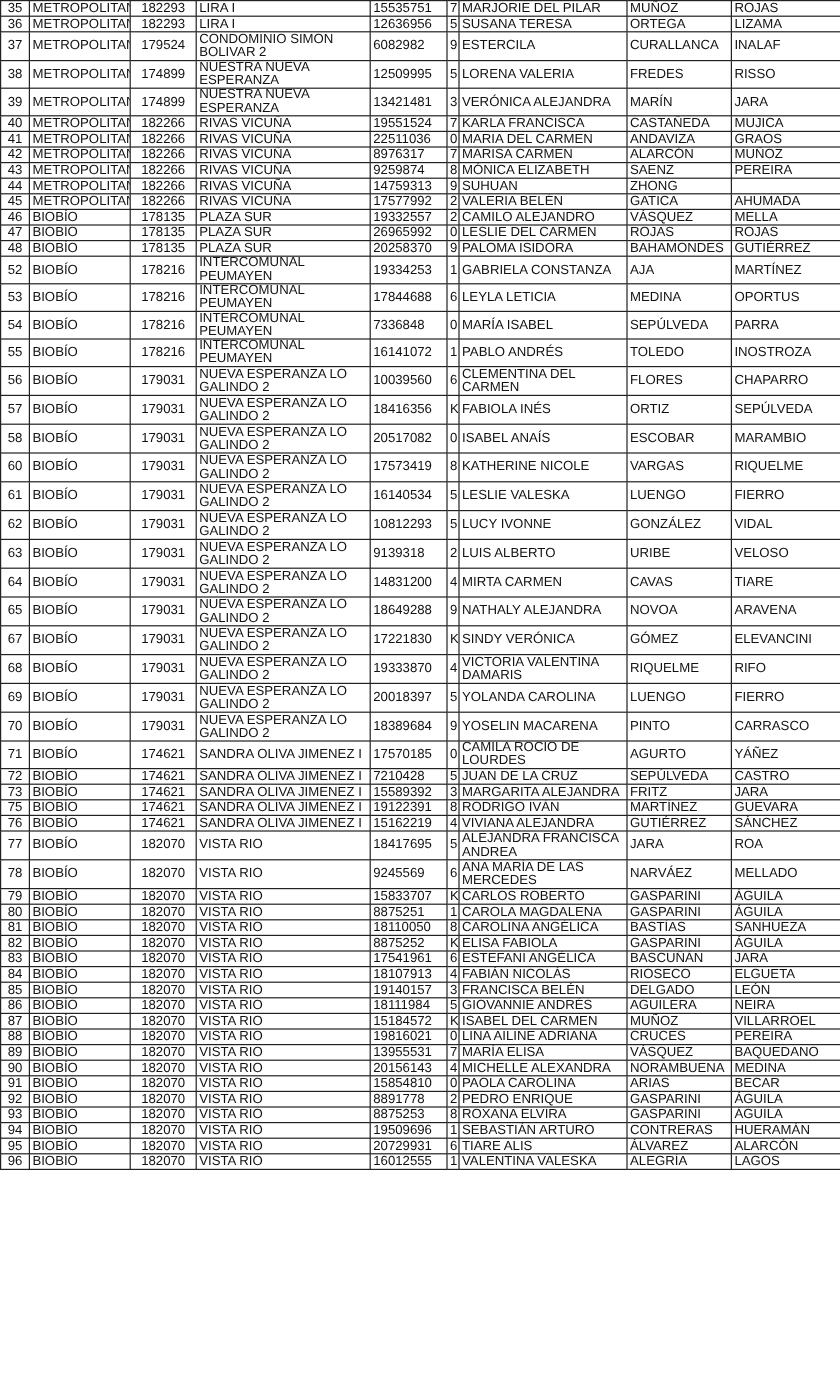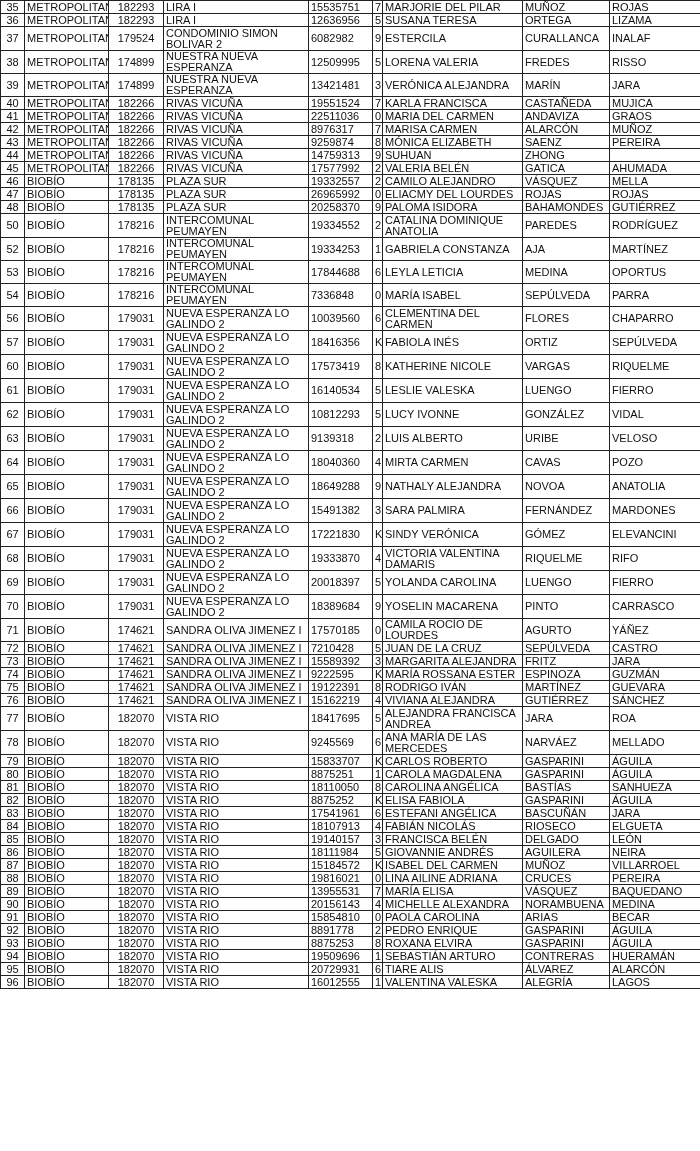--- a/index.html
+++ b/index.html
@@ -161,46 +161,35 @@
         <td class="c7">VÁSQUEZ</td>
         <td class="c8">MELLA</td>
       </tr>
       <tr class="s">
         <td class="c0">47</td>
         <td class="c1">BIOBÍO</td>
         <td class="c2">178135</td>
         <td class="c3">PLAZA SUR</td>
         <td class="c4">26965992</td>
         <td class="c5">0</td>
-        <td class="c6">ELIACMY DEL LOURDES</td>
+        <td class="c6">LESLIE DEL CARMEN</td>
         <td class="c7">ROJAS</td>
         <td class="c8">ROJAS</td>
       </tr>
       <tr class="s">
         <td class="c0">48</td>
         <td class="c1">BIOBÍO</td>
         <td class="c2">178135</td>
         <td class="c3">PLAZA SUR</td>
         <td class="c4">20258370</td>
         <td class="c5">9</td>
         <td class="c6">PALOMA ISIDORA</td>
         <td class="c7">BAHAMONDES</td>
         <td class="c8">GUTIÉRREZ</td>
       </tr>
-      <tr class="t">
-        <td class="c0">50</td>
-        <td class="c1">BIOBÍO</td>
-        <td class="c2">178216</td>
-        <td class="c3">INTERCOMUNAL PEUMAYEN</td>
-        <td class="c4">19334552</td>
-        <td class="c5">2</td>
-        <td class="c6">CATALINA DOMINIQUE ANATOLIA</td>
-        <td class="c7">PAREDES</td>
-        <td class="c8">RODRÍGUEZ</td>
-      </tr>
       <tr class="s">
         <td class="c0">52</td>
         <td class="c1">BIOBÍO</td>
         <td class="c2">178216</td>
         <td class="c3">INTERCOMUNAL PEUMAYEN</td>
         <td class="c4">19334253</td>
         <td class="c5">1</td>
         <td class="c6">GABRIELA CONSTANZA</td>
         <td class="c7">AJA</td>
         <td class="c8">MARTÍNEZ</td>
@@ -220,20 +209,31 @@
         <td class="c0">54</td>
         <td class="c1">BIOBÍO</td>
         <td class="c2">178216</td>
         <td class="c3">INTERCOMUNAL PEUMAYEN</td>
         <td class="c4">7336848</td>
         <td class="c5">0</td>
         <td class="c6">MARÍA ISABEL</td>
         <td class="c7">SEPÚLVEDA</td>
         <td class="c8">PARRA</td>
       </tr>
+      <tr class="s">
+        <td class="c0">55</td>
+        <td class="c1">BIOBÍO</td>
+        <td class="c2">178216</td>
+        <td class="c3">INTERCOMUNAL PEUMAYEN</td>
+        <td class="c4">16141072</td>
+        <td class="c5">1</td>
+        <td class="c6">PABLO ANDRÉS</td>
+        <td class="c7">TOLEDO</td>
+        <td class="c8">INOSTROZA</td>
+      </tr>
       <tr class="t">
         <td class="c0">56</td>
         <td class="c1">BIOBÍO</td>
         <td class="c2">179031</td>
         <td class="c3">NUEVA ESPERANZA LO GALINDO 2</td>
         <td class="c4">10039560</td>
         <td class="c5">6</td>
         <td class="c6">CLEMENTINA DEL CARMEN</td>
         <td class="c7">FLORES</td>
         <td class="c8">CHAPARRO</td>
@@ -243,20 +243,31 @@
         <td class="c1">BIOBÍO</td>
         <td class="c2">179031</td>
         <td class="c3">NUEVA ESPERANZA LO GALINDO 2</td>
         <td class="c4">18416356</td>
         <td class="c5">K</td>
         <td class="c6">FABIOLA INÉS</td>
         <td class="c7">ORTIZ</td>
         <td class="c8">SEPÚLVEDA</td>
       </tr>
       <tr class="t">
+        <td class="c0">58</td>
+        <td class="c1">BIOBÍO</td>
+        <td class="c2">179031</td>
+        <td class="c3">NUEVA ESPERANZA LO GALINDO 2</td>
+        <td class="c4">20517082</td>
+        <td class="c5">0</td>
+        <td class="c6">ISABEL ANAÍS</td>
+        <td class="c7">ESCOBAR</td>
+        <td class="c8">MARAMBIO</td>
+      </tr>
+      <tr class="t">
         <td class="c0">60</td>
         <td class="c1">BIOBÍO</td>
         <td class="c2">179031</td>
         <td class="c3">NUEVA ESPERANZA LO GALINDO 2</td>
         <td class="c4">17573419</td>
         <td class="c5">8</td>
         <td class="c6">KATHERINE NICOLE</td>
         <td class="c7">VARGAS</td>
         <td class="c8">RIQUELME</td>
       </tr>
@@ -291,47 +302,36 @@
         <td class="c5">2</td>
         <td class="c6">LUIS ALBERTO</td>
         <td class="c7">URIBE</td>
         <td class="c8">VELOSO</td>
       </tr>
       <tr class="t">
         <td class="c0">64</td>
         <td class="c1">BIOBÍO</td>
         <td class="c2">179031</td>
         <td class="c3">NUEVA ESPERANZA LO GALINDO 2</td>
-        <td class="c4">18040360</td>
+        <td class="c4">14831200</td>
         <td class="c5">4</td>
         <td class="c6">MIRTA CARMEN</td>
         <td class="c7">CAVAS</td>
-        <td class="c8">POZO</td>
+        <td class="c8">TIARE</td>
       </tr>
       <tr class="t">
         <td class="c0">65</td>
         <td class="c1">BIOBÍO</td>
         <td class="c2">179031</td>
         <td class="c3">NUEVA ESPERANZA LO GALINDO 2</td>
         <td class="c4">18649288</td>
         <td class="c5">9</td>
         <td class="c6">NATHALY ALEJANDRA</td>
         <td class="c7">NOVOA</td>
-        <td class="c8">ANATOLIA</td>
-      </tr>
-      <tr class="t">
-        <td class="c0">66</td>
-        <td class="c1">BIOBÍO</td>
-        <td class="c2">179031</td>
-        <td class="c3">NUEVA ESPERANZA LO GALINDO 2</td>
-        <td class="c4">15491382</td>
-        <td class="c5">3</td>
-        <td class="c6">SARA PALMIRA</td>
-        <td class="c7">FERNÁNDEZ</td>
-        <td class="c8">MARDONES</td>
+        <td class="c8">ARAVENA</td>
       </tr>
       <tr class="t">
         <td class="c0">67</td>
         <td class="c1">BIOBÍO</td>
         <td class="c2">179031</td>
         <td class="c3">NUEVA ESPERANZA LO GALINDO 2</td>
         <td class="c4">17221830</td>
         <td class="c5">K</td>
         <td class="c6">SINDY VERÓNICA</td>
         <td class="c7">GÓMEZ</td>
@@ -397,31 +397,20 @@
         <td class="c1">BIOBÍO</td>
         <td class="c2">174621</td>
         <td class="c3">SANDRA OLIVA JIMENEZ I</td>
         <td class="c4">15589392</td>
         <td class="c5">3</td>
         <td class="c6">MARGARITA ALEJANDRA</td>
         <td class="c7">FRITZ</td>
         <td class="c8">JARA</td>
       </tr>
       <tr class="s">
-        <td class="c0">74</td>
-        <td class="c1">BIOBÍO</td>
-        <td class="c2">174621</td>
-        <td class="c3">SANDRA OLIVA JIMENEZ I</td>
-        <td class="c4">9222595</td>
-        <td class="c5">K</td>
-        <td class="c6">MARÍA ROSSANA ESTER</td>
-        <td class="c7">ESPINOZA</td>
-        <td class="c8">GUZMÁN</td>
-      </tr>
-      <tr class="s">
         <td class="c0">75</td>
         <td class="c1">BIOBÍO</td>
         <td class="c2">174621</td>
         <td class="c3">SANDRA OLIVA JIMENEZ I</td>
         <td class="c4">19122391</td>
         <td class="c5">8</td>
         <td class="c6">RODRIGO IVÁN</td>
         <td class="c7">MARTÍNEZ</td>
         <td class="c8">GUEVARA</td>
       </tr>

